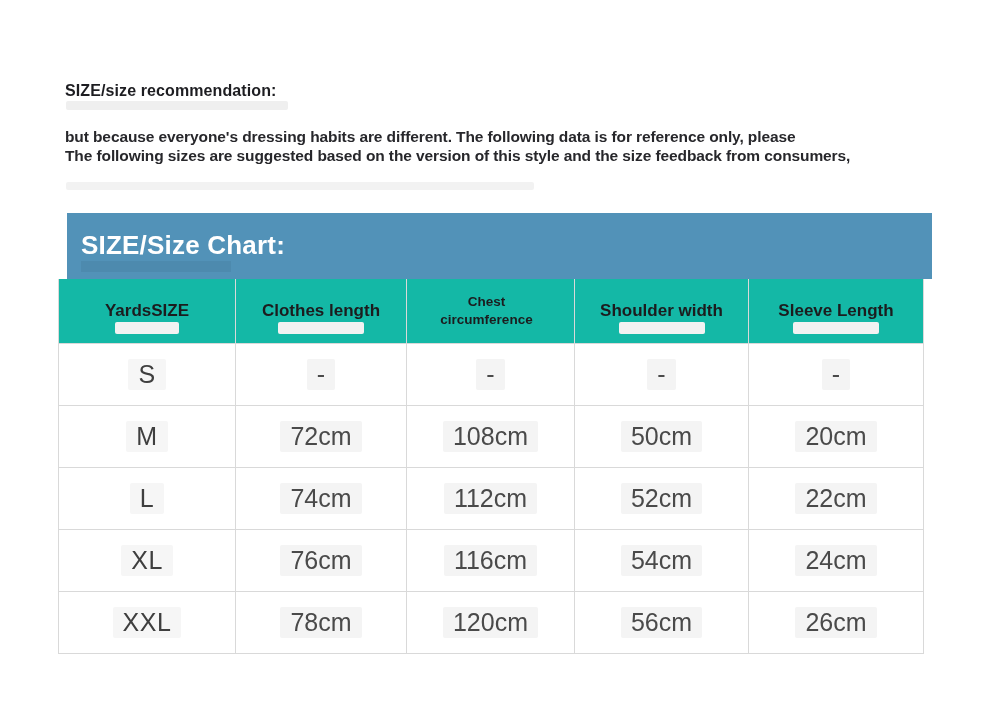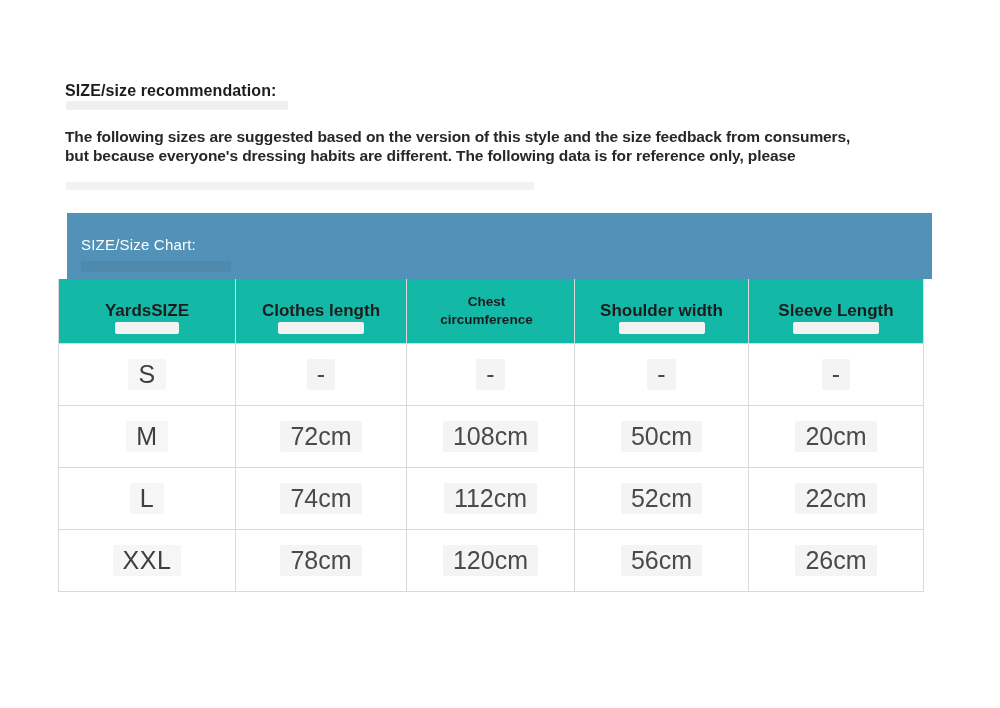--- a/index.html
+++ b/index.html
@@ -55,22 +55,22 @@
     top: 207px;
     width: 865px;
     height: 66px;
     background: #5292b8;
   }
   .title-bar .bar-label {
     position: absolute;
     left: 14px;
     top: 0;
     line-height: 64px;
-    font-size: 15px;
-    font-weight: normal;
+    font-size: 26px;
+    font-weight: bold;
     color: #ffffff;
     letter-spacing: 0.2px;
     white-space: nowrap;
   }
   .title-bar .bar-ghost {
     position: absolute;
     left: 14px;
     bottom: 7px;
     width: 150px;
     height: 11px;
@@ -140,22 +140,22 @@
 <body>
 
 <div class="page">
 
   <div class="ghost ghost-heading"></div>
   <div class="ghost ghost-para"></div>
 
   <div class="heading">SIZE/size recommendation:</div>
 
   <div class="desc">
+    <div class="line">but because everyone's dressing habits are different. The following data is for reference only, please</div>
     <div class="line">The following sizes are suggested based on the version of this style and the size feedback from consumers,</div>
-    <div class="line">but because everyone's dressing habits are different. The following data is for reference only, please</div>
   </div>
 
   <div class="title-bar">
     <span class="bar-label">SIZE/Size Chart:</span>
     <span class="bar-ghost"></span>
   </div>
 
   <table class="size-table">
     <colgroup>
       <col style="width:177px">
@@ -203,20 +203,27 @@
         <td><span class="val">20cm</span></td>
       </tr>
       <tr>
         <td class="size-col"><span class="val">L</span></td>
         <td><span class="val">74cm</span></td>
         <td><span class="val">112cm</span></td>
         <td><span class="val">52cm</span></td>
         <td><span class="val">22cm</span></td>
       </tr>
       <tr>
+        <td class="size-col"><span class="val">XL</span></td>
+        <td><span class="val">76cm</span></td>
+        <td><span class="val">116cm</span></td>
+        <td><span class="val">54cm</span></td>
+        <td><span class="val">24cm</span></td>
+      </tr>
+      <tr>
         <td class="size-col"><span class="val">XXL</span></td>
         <td><span class="val">78cm</span></td>
         <td><span class="val">120cm</span></td>
         <td><span class="val">56cm</span></td>
         <td><span class="val">26cm</span></td>
       </tr>
     </tbody>
   </table>
 
 </div>

